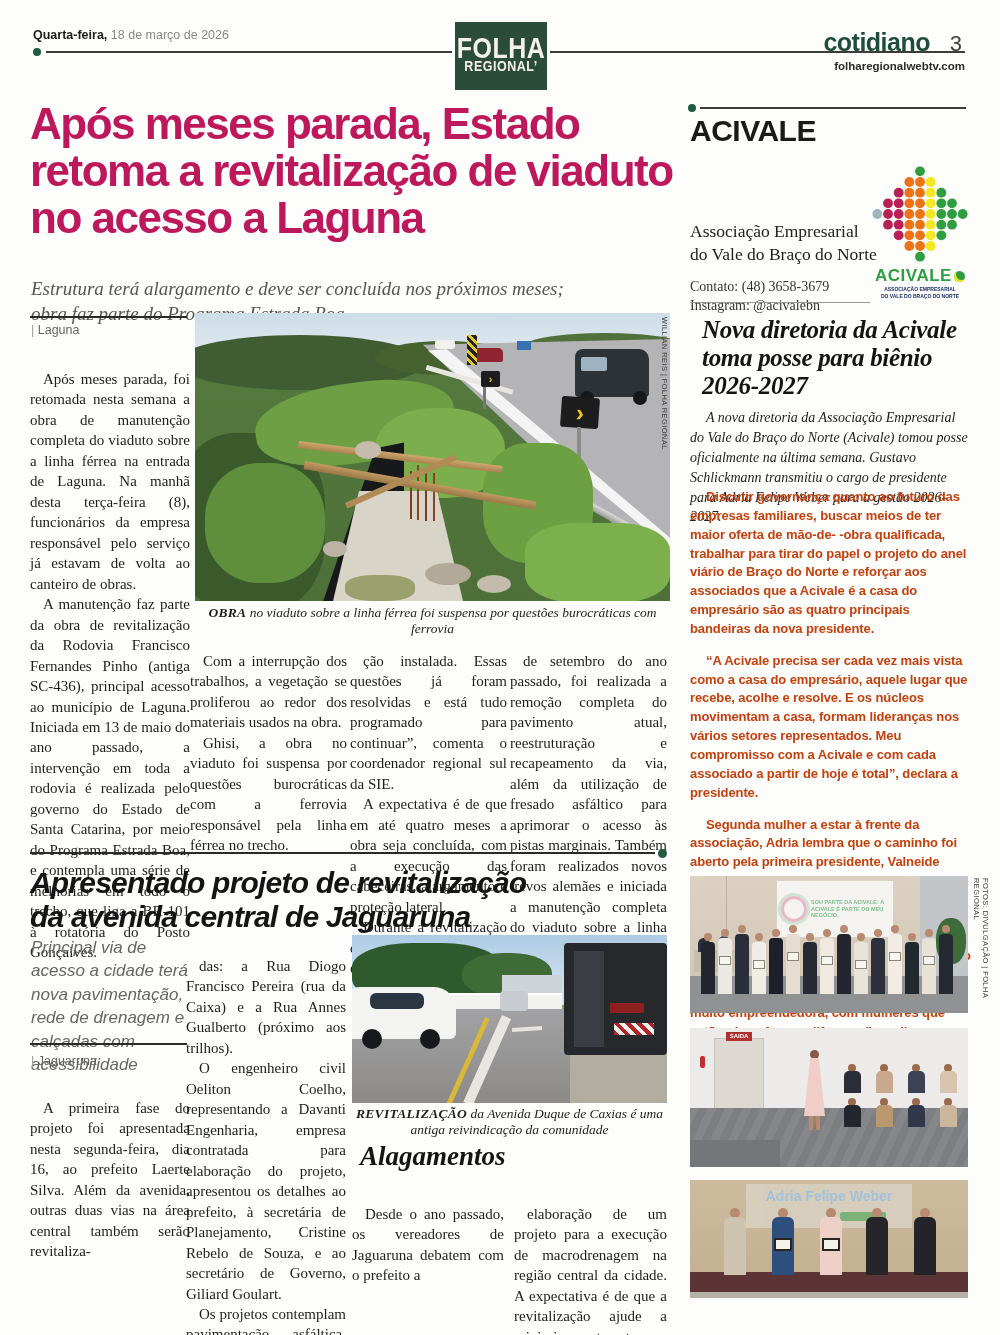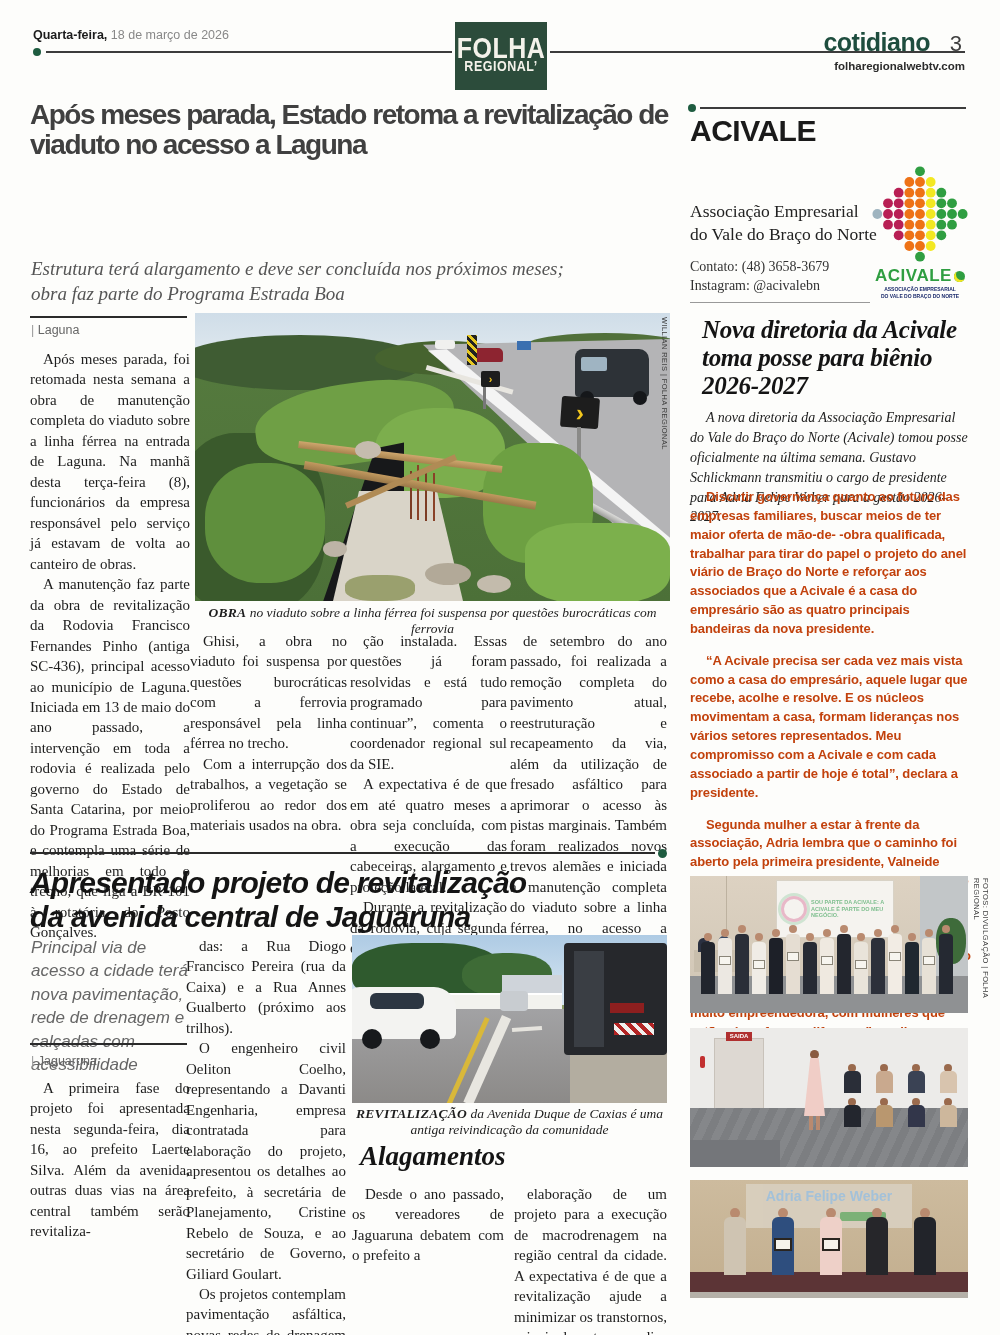--- a/index.html
+++ b/index.html
@@ -1,39 +1,39 @@
 <!DOCTYPE html>
 <html><head>
 <meta charset="utf-8">
 <style>
   * { box-sizing: border-box; }
   html,body { margin:0; padding:0; }
   body { width:1000px; height:1335px; position:relative; background:#fdfdfb; overflow:hidden;
          font-family:"Liberation Sans", sans-serif; }
   .abs { position:absolute; }
-  .serif { font-family:"Liberation Serif", serif; }
+  .serif { font-family:"Liberation Serif", serif;margin-top:20px; }
   .sans  { font-family:"Liberation Sans", sans-serif; }
 
   
   .date-line { left:33px; top:28px; font-size:12.5px; color:#888; }
   .date-line b { color:#1c1c1c; }
   .gdot { width:8px; height:8px; border-radius:50%; background:#1e5c40; }
   .hrule { height:2px; background:#3c3c3c; }
   .logo-box { left:455px; top:22px; width:92px; height:68px; background:#2c4c3b; color:#f4f2ea;
               display:flex; flex-direction:column; align-items:center; justify-content:center;
               font-weight:bold; letter-spacing:0.5px; border:3px solid #2c4c3b; }
   .logo-box .l1 { font-size:25px; line-height:0.95; transform:scaleY(1.15); }
   .logo-box .l2 { font-size:12.5px; line-height:1.1; transform:scaleY(1.15); }
   .section-lbl { right:70px; top:28px; font-size:25px; font-weight:bold; color:#1e4d3e; letter-spacing:-0.5px;}
   .page-num { right:38px; top:31px; font-size:22px; color:#3f3f3f; }
   .site-url { right:35px; top:60px; font-size:11.5px; font-weight:bold; color:#2b2b2b; }
 
   
-  .main-hl { left:30px; top:100px; width:645px; font-size:28px; line-height:1.07; font-weight:bold;
-             color:#404040; letter-spacing:-1.5px; }
+  .main-hl { left:30px; top:100px; width:645px; font-size:44px; line-height:1.07; font-weight:bold;
+             color:#be185d; letter-spacing:-1.5px; }
   .main-deck { left:31px; top:256px; width:540px; font-size:19px; line-height:1.32; font-style:italic; color:#555; }
   .kicker { font-size:12.5px; color:#666; }
   .kicker .bar { color:#999; }
   .col-rule { height:2px; background:#2a2a2a; }
   .body-serif { font-size:15px; line-height:1.365; color:#1d1d1d; }
   .body-serif p { margin:0; text-indent:13px; text-align:justify; }
   .photo-frame { overflow:hidden; background:#8fa06a; }
   .vcredit { writing-mode:vertical-rl; font-size:7.5px; letter-spacing:0.4px; color:#3d3d3d; }
   .caption { font-style:italic; font-family:"Liberation Serif", serif; font-size:13.5px; color:#1d1d1d; }
   .caption b { letter-spacing:0.3px; }
@@ -136,22 +136,22 @@
   <div class="abs" style="left:230px;top:250px;width:46px;height:22px;background:#b2a998;border-radius:50%;"></div>
   <div class="abs" style="left:282px;top:262px;width:34px;height:18px;background:#c3bbac;border-radius:50%;"></div>
   <div class="abs" style="left:150px;top:262px;width:70px;height:26px;background:#9aa06e;border-radius:40%;"></div>
   <div class="abs vcredit" style="right:1px; top:4px;">WILLIAN REIS | FOLHA REGIONAL</div>
 </div>
 <div class="abs caption" style="left:195px; top:605px; width:475px; text-align:center;">
   <b>OBRA</b><span> no viaduto sobre a linha férrea foi suspensa por questões burocráticas com ferrovia</span>
 </div>
 
 <div class="abs body-serif serif" style="left:190px; top:631px; width:157px;">
+  <p>Com a interrupção dos trabalhos, a vegetação se proliferou ao redor dos materiais usados na obra.</p>
   <p>Ghisi, a obra no viaduto foi suspensa por questões burocráticas com a ferrovia responsável pela linha férrea no trecho.</p>
-  <p>Com a interrupção dos trabalhos, a vegetação se proliferou ao redor dos materiais usados na obra.</p>
 </div>
 <div class="abs body-serif serif" style="left:350px; top:631px; width:157px;">
   <p>ção instalada. Essas questões já foram resolvidas e está tudo programado para continuar”, comenta o coordenador regional sul da SIE.</p>
   <p>A expectativa é de que em até quatro meses a obra seja concluída, com a execução das cabeceiras, alargamento e proteção lateral.</p>
   <p>Durante a revitalização da rodovia, cuja segunda etapa teve início em 15</p>
 </div>
 <div class="abs body-serif serif" style="left:510px; top:631px; width:157px;">
   <p>de setembro do ano passado, foi realizada a remoção completa do pavimento atual, reestruturação e recapeamento da via, além da utilização de fresado asfáltico para aprimorar o acesso às pistas marginais. Também foram realizados novos trevos alemães e iniciada a manutenção completa do viaduto sobre a linha férrea, no acesso a Laguna.</p>
 </div>
 

